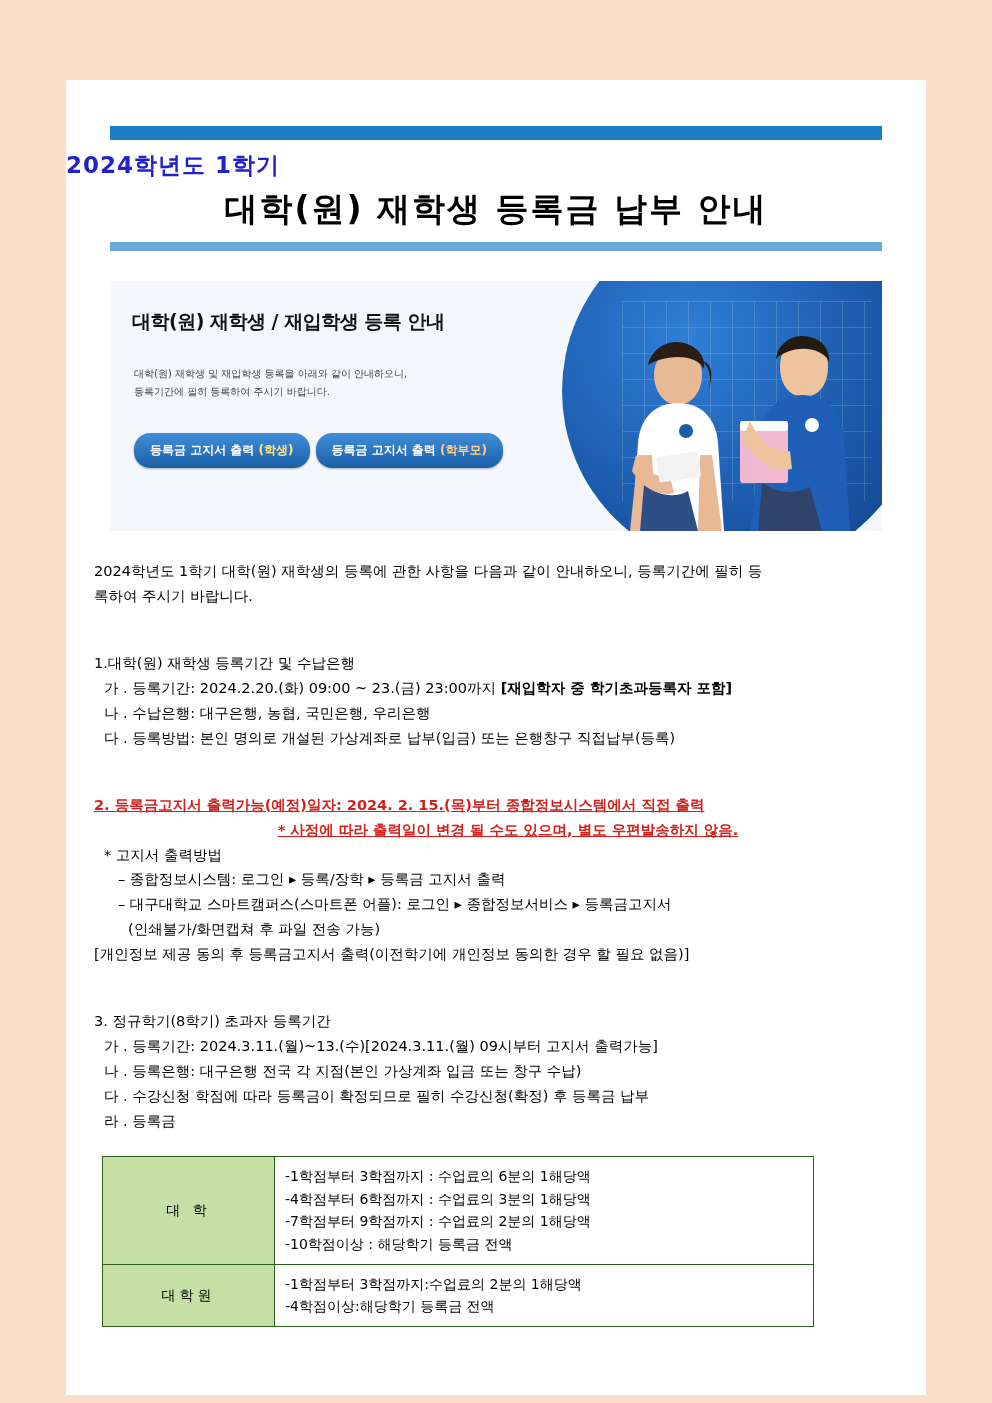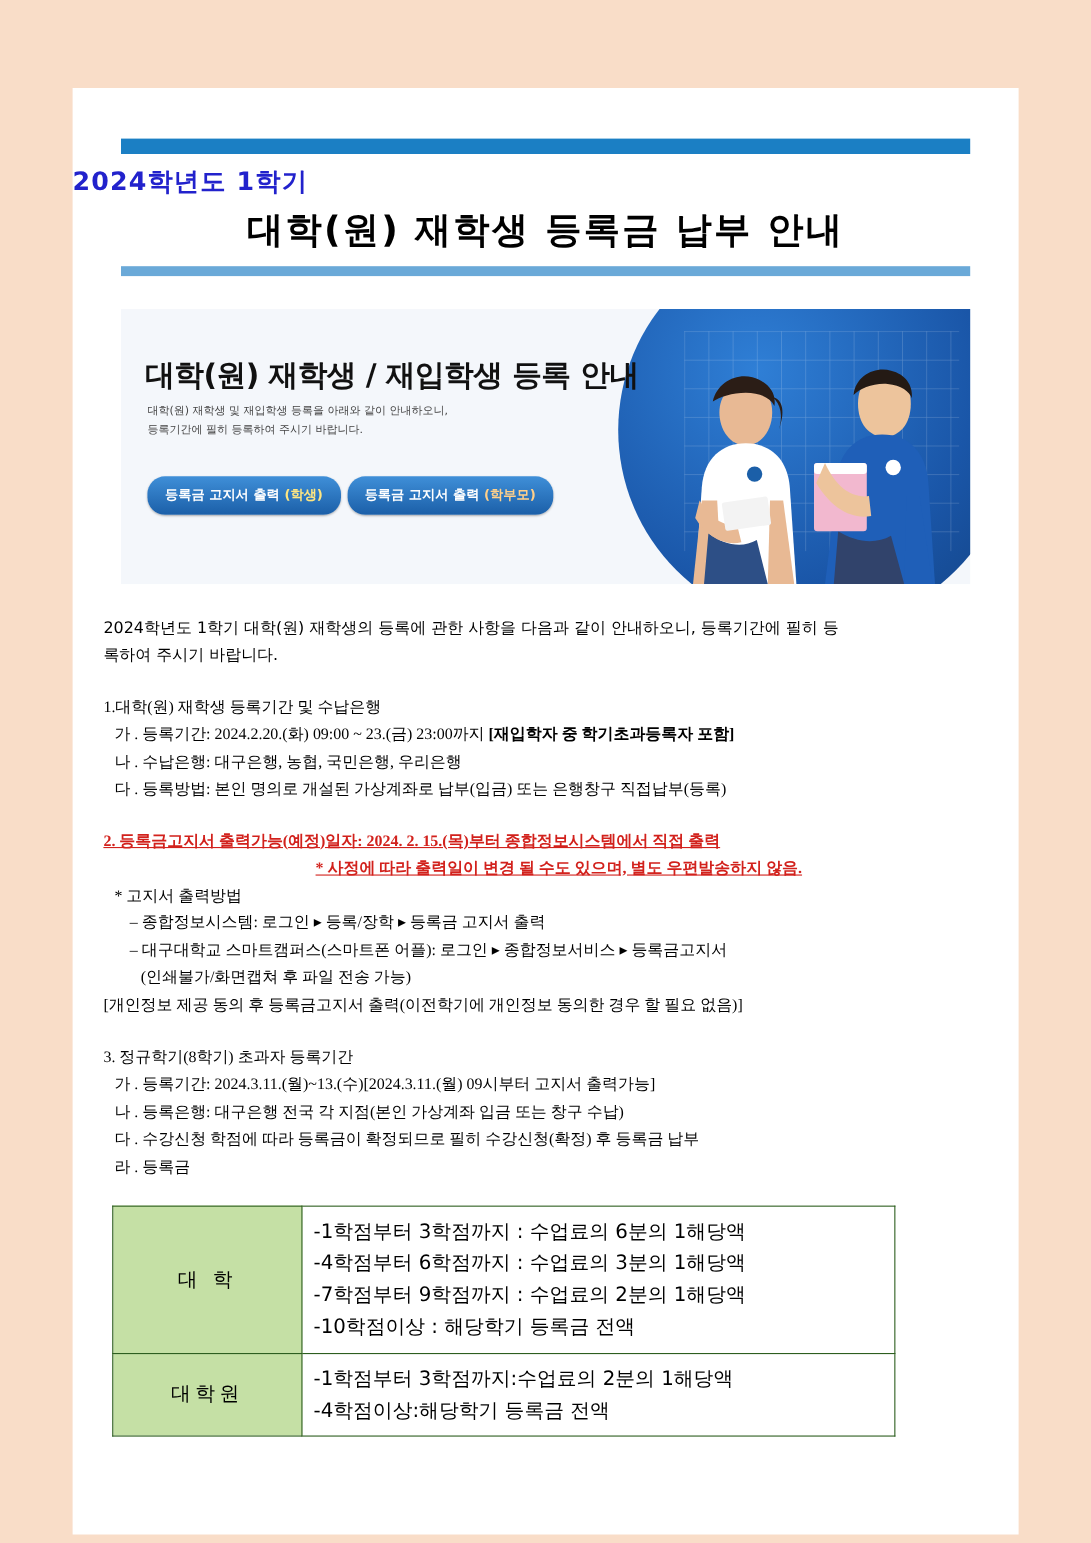--- a/index.html
+++ b/index.html
@@ -69,22 +69,22 @@
     right: 10px; top: 20px;
     width: 250px; height: 200px;
     opacity: .25;
     background-image:
       linear-gradient(to right, rgba(255,255,255,.6) 1px, transparent 1px),
       linear-gradient(to bottom, rgba(255,255,255,.6) 1px, transparent 1px);
     background-size: 22px 26px;
   }
   .banner-title {
     position: absolute;
-    left: 22px; top: 42px;
-    font-size: 27px;
+    left: 22px; top: 28px;
+    font-size: 19px;
     font-weight: bold;
     color: #111;
     letter-spacing: -0.5px;
   }
   .banner-sub {
     position: absolute;
     left: 24px; top: 84px;
     font-size: 10px;
     color: #444;
     line-height: 1.75;
@@ -115,21 +115,21 @@
   .p1 { right: 142px; width: 124px; height: 196px; }
   .p2 { right: 18px;  width: 128px; height: 206px; }
   
   .body-text {
     font-size: 14.5px;
     line-height: 1.72;
     color: #000;
     font-family: "DejaVu Sans", sans-serif;
   }
   .intro { margin: 28px 0 0 0; }
-  .sec { margin-top: 22px; font-family: Liberation Serif, serif; }
+  .sec { margin-top: 42px; }
   .line { white-space: nowrap; }
   .ind1 { padding-left: 10px; }
   .ind2 { padding-left: 24px; }
   .ind3 { padding-left: 34px; }
   .bold { font-weight: bold; }
   .red {
     color: #d2211c;
     font-weight: bold;
     text-decoration: underline;
   }
@@ -142,21 +142,21 @@
   
   table.fee {
     border-collapse: collapse;
     margin: 22px 0 0 8px;
     width: 712px;
     table-layout: fixed;
   }
   table.fee td {
     border: 1px solid #2d5e1f;
     padding: 8px 10px;
-    font-size: 18px;
+    font-size: 14px;
     line-height: 1.62;
     vertical-align: middle;
     color: #000;
   }
   td.lbl {
     width: 172px;
     background: #c5e0a5;
     text-align: center;
     letter-spacing: 4px;
   }

